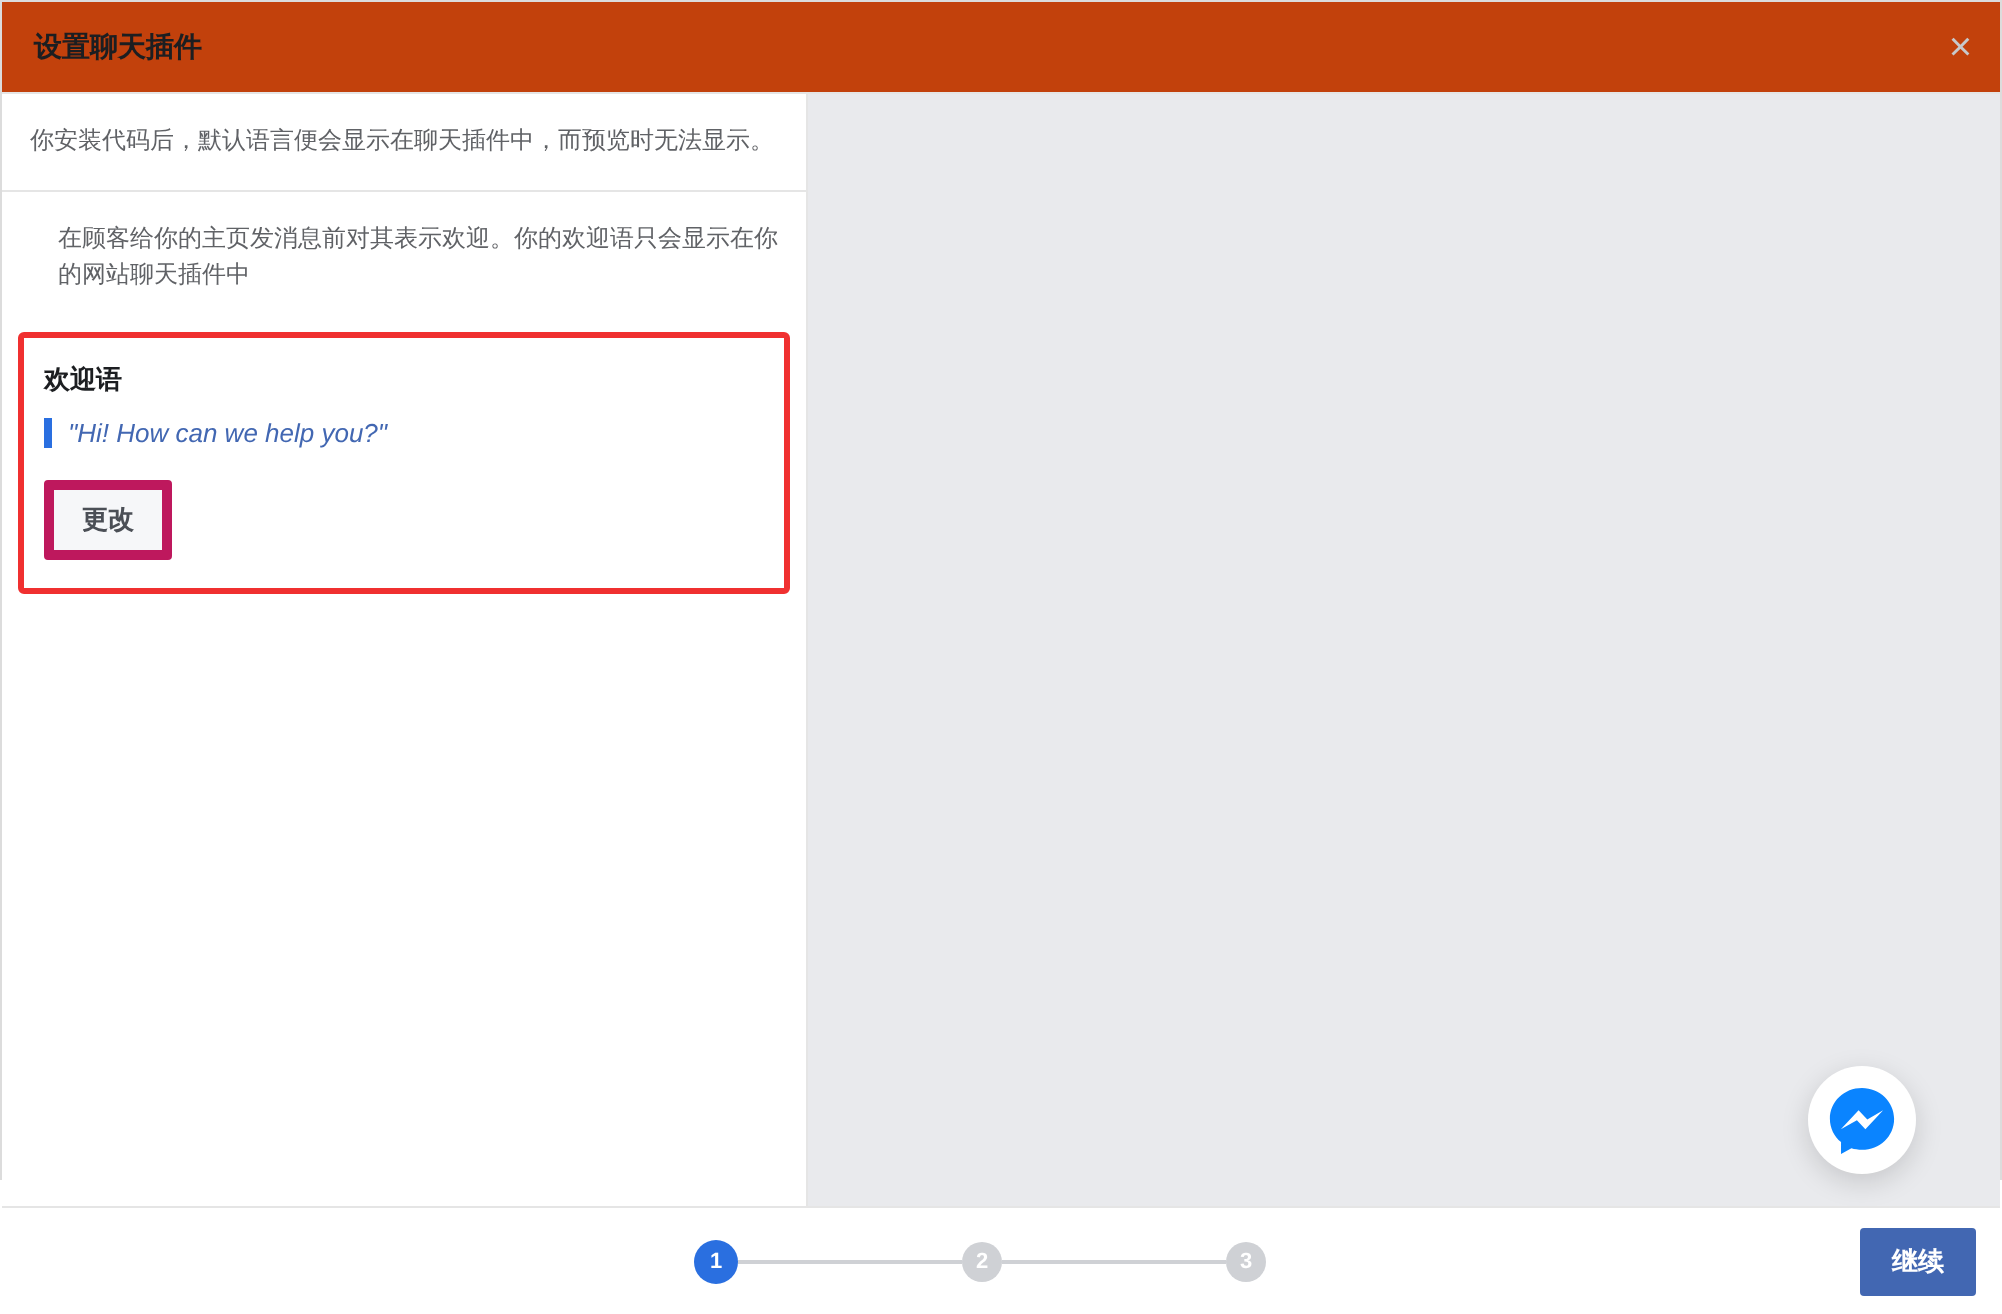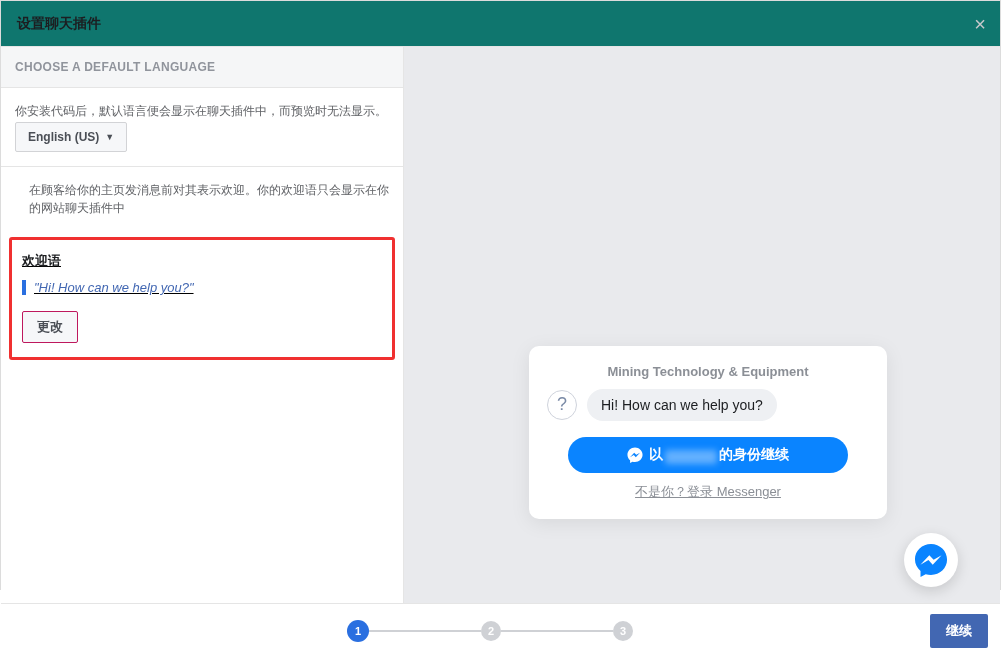--- a/index.html
+++ b/index.html
@@ -7,21 +7,21 @@
   font-family: -apple-system, BlinkMacSystemFont, "Segoe UI", Helvetica, Arial, sans-serif;
   background: #fff;
   width: 1001px;
   height: 657px;
   overflow: hidden;
   position: relative;
 }
 .modal {
   width: 1001px;
   height: 590px;
-  background: #0f766e;
+  background: #c2410c;
   border: 1px solid #dcdcdc;
   position: relative;
 }
 .modal-header {
   height: 46px;
   border-bottom: 1px solid #e5e5e5;
   display: flex;
   align-items: center;
   padding: 0 16px;
   position: relative;
@@ -87,38 +87,37 @@
 }
 .lang-btn .caret {
   margin-left: 6px;
   font-size: 9px;
 }
 .greeting-box {
   border: 3px solid #f03030;
   border-radius: 3px;
   padding: 12px 10px 14px 10px;
   margin: 0 0 0 0;
-  text-decoration: underline;
 }
 .greeting-label {
   font-size: 13px;
   font-weight: 700;
   color: #1c1e21;
   margin-bottom: 10px;
 }
 .greeting-text {
   border-left: 4px solid #2a6fe0;
   padding-left: 8px;
   font-style: italic;
   font-size: 13px;
   color: #4267b2;
   margin-bottom: 16px;
 }
 .change-btn {
-  border: 1px solid #be185d;
+  border: 5px solid #be185d;
   background: #f6f7f9;
   padding: 6px 14px;
   font-size: 13px;
   font-weight: 700;
   color: #4b4f56;
   border-radius: 2px;
   cursor: pointer;
 }
 .preview-header {
   background: #f5f6f7;
@@ -283,63 +282,40 @@
 
   <div class="modal-header">
     <span class="modal-title">设置聊天插件</span>
     <span class="close-x">×</span>
   </div>
 
   <div class="body">
 
     <div class="left-panel">
 
-      <div class="section-header">CHOOSE A DEFAULT LANGUAGE</div>
       <div class="section-body">
         <div class="desc">你安装代码后，默认语言便会显示在聊天插件中，而预览时无法显示。</div>
-        <div class="lang-btn">
-          <span>English (US)</span>
-          <span class="caret">▼</span>
-        </div>
       </div>
 
       <div class="section-body" style="border-bottom:none;padding-left:28px;">
         <div class="desc" style="margin-bottom:6px;">在顾客给你的主页发消息前对其表示欢迎。你的欢迎语只会显示在你的网站聊天插件中</div>
       </div>
 
       <div style="padding: 0 8px 14px 8px;">
         <div class="greeting-box">
           <div class="greeting-label">欢迎语</div>
           <div class="greeting-text">"Hi! How can we help you?"</div>
           <button class="change-btn">更改</button>
         </div>
       </div>
 
     </div>
 
     <div class="right-panel">
 
-      <div class="chat-card">
-        <div class="chat-title">Mining Technology &amp; Equipment</div>
-        <div class="bubble-row">
-          <div class="avatar">?</div>
-          <div class="bubble">Hi! How can we help you?</div>
-        </div>
-        <div class="continue-btn">
-          <span class="msgr-icon-small">
-            <svg width="16" height="16" viewBox="0 0 36 36">
-                <path fill="#fff" d="M18 1C8.6 1 1 8.1 1 17.3c0 5 2.3 9.4 5.9 12.4v6.3l5.5-3c1.7.5 3.6.8 5.6.8 9.4 0 17-7.1 17-16.3S27.4 1 18 1zm1.8 21.9l-4.5-4.8-8.5 4.8 9.4-10 4.6 4.8 8.4-4.8-9.4 10z"></path>
-              </svg>
-          </span>
-          <span>以</span>
-          <span class="blur-block"></span>
-          <span>的身份继续</span>
-        </div>
-        <div class="notyou">不是你？登录 Messenger</div>
-      </div>
 
       <div class="fab">
         <svg width="34" height="34" viewBox="0 0 36 36">
           <path fill="#0a84ff" d="M18 1C8.6 1 1 8.1 1 17.3c0 5 2.3 9.4 5.9 12.4v6.3l5.5-3c1.7.5 3.6.8 5.6.8 9.4 0 17-7.1 17-16.3S27.4 1 18 1zm1.8 21.9l-4.5-4.8-8.5 4.8 9.4-10 4.6 4.8 8.4-4.8-9.4 10z"></path>
         </svg>
       </div>
     </div>
 
   </div>
 

